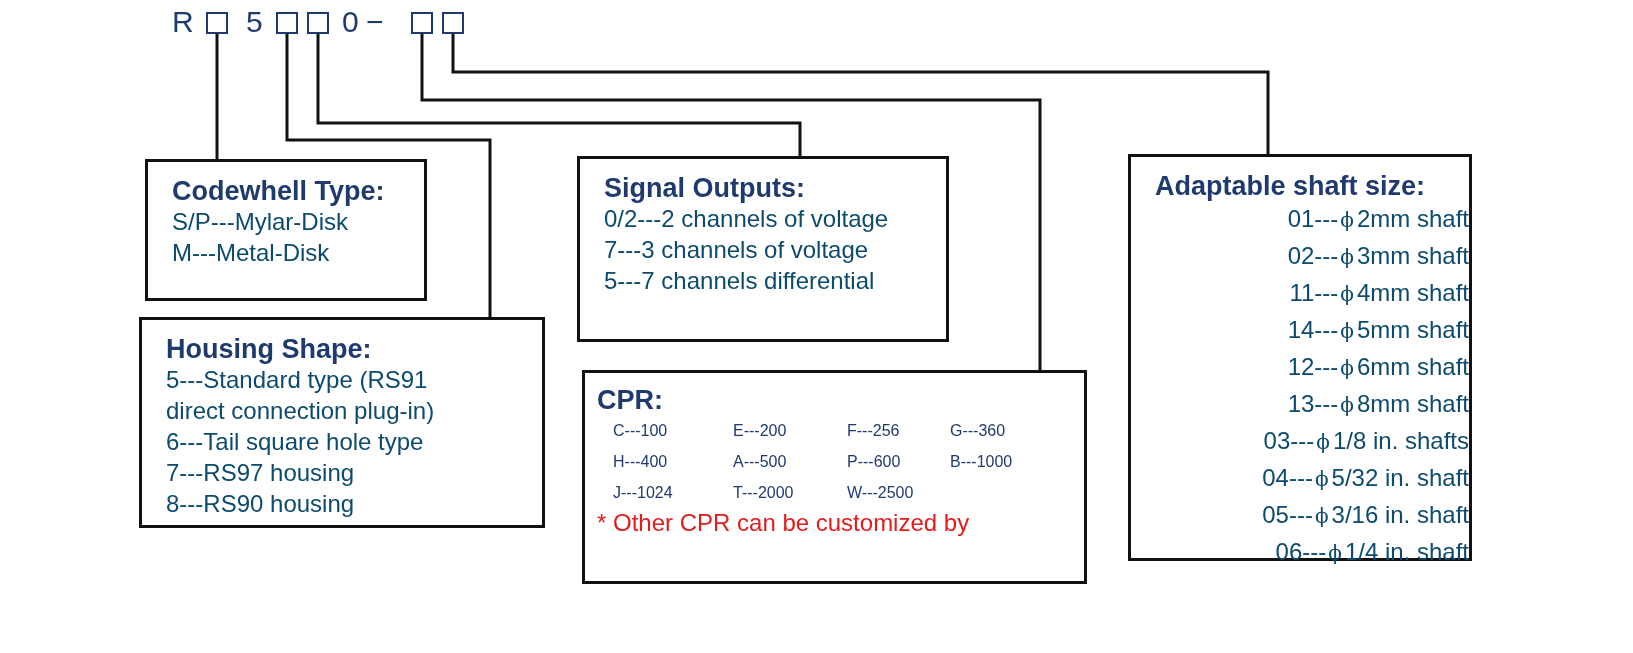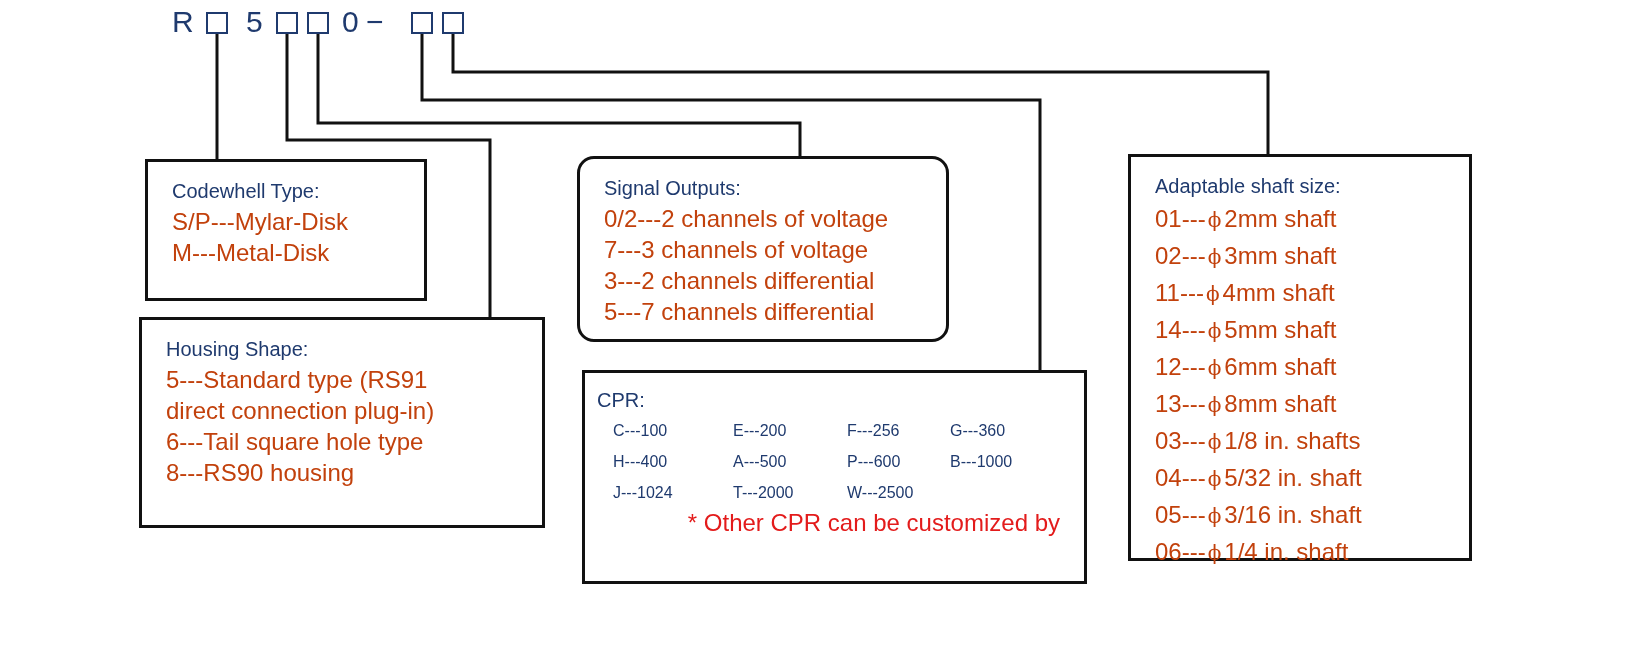--- a/index.html
+++ b/index.html
@@ -3,27 +3,27 @@
 <meta charset="utf-8">
 <style>
   html, body { margin: 0; padding: 0; background: #ffffff; }
   body { width: 1633px; height: 653px; position: relative; overflow: hidden;
          font-family: "Liberation Sans", sans-serif; color: #1f3a6e; }
   #lines { position: absolute; left: 0; top: 0; width: 1633px; height: 653px; }
   .code { position: absolute; top: 2px; left: 172px; height: 40px; font-size: 30px; color: #1f3a6e; }
   .code .ch { position: absolute; top: 0; line-height: 40px; }
   .code .sq { position: absolute; top: 10px; width: 22px; height: 22px; border: 2px solid #1f3a6e; box-sizing: border-box; }
   .box { position: absolute; border: 3px solid #111; background: #fff; box-sizing: border-box; }
-  .box .title { font-weight: normal; font-size: 20px; color: #1f3a6e; line-height: 30px; }
-  .box .item { font-size: 24px; color: #c2410c; line-height: 31px; white-space: nowrap; }
-  .shaft .item { line-height: 35px; }
+  .box .title { font-weight: bold; font-size: 27px; color: #1f3a6e; line-height: 30px; }
+  .box .item { font-size: 24px; color: #0c4a6e; line-height: 31px; white-space: nowrap; }
+  .shaft .item { line-height: 35px; text-align: right; }
   .phi { font-family: "DejaVu Serif", serif; font-size: 20px; margin: 0 3px 0 2px; }
   .cpr-row { display: flex; font-size: 16px; line-height: 31px; white-space: nowrap; margin-left: 16px; }
   .cpr-row span { display: inline-block; }
-  .note { color: #e31b1b; font-size: 24px; line-height: 30px; text-align: right; }
+  .note { color: #e31b1b; font-size: 24px; line-height: 30px; }
 </style>
 </head>
 <body>
 
 <svg id="lines" xmlns="http://www.w3.org/2000/svg">
   <g fill="none" stroke="#111" stroke-width="3">
     <polyline points="217,34 217,160"></polyline>
     <polyline points="287,34 287,140 490,140 490,318"></polyline>
     <polyline points="318,34 318,123 800,123 800,157"></polyline>
     <polyline points="422,34 422,100 1040,100 1040,371"></polyline>
@@ -47,28 +47,28 @@
   <div class="title">Codewhell Type:</div>
   <div class="item">S/P---Mylar-Disk</div>
   <div class="item">M---Metal-Disk</div>
 </div>
 
 <div class="box" style="left:139px; top:317px; width:406px; height:211px; padding:14px 0 4px 24px;">
   <div class="title">Housing Shape:</div>
   <div class="item">5---Standard type (RS91</div>
   <div class="item">direct connection plug-in)</div>
   <div class="item">6---Tail square hole type</div>
+  <div class="item">7---RS97 housing</div>
   <div class="item">8---RS90 housing</div>
 </div>
 
-<div class="box" style="left:577px; top:156px; width:372px; height:186px; padding:14px 0 0 24px;border-radius:17px;">
+<div class="box" style="left:577px; top:156px; width:372px; height:186px; padding:14px 0 0 24px;">
   <div class="title">Signal Outputs:</div>
   <div class="item">0/2---2 channels of voltage</div>
   <div class="item">7---3 channels of voltage</div>
-  <div class="item">3---2 channels differential</div>
   <div class="item">5---7 channels differential</div>
 </div>
 
 <div class="box" style="left:582px; top:370px; width:505px; height:214px; padding:12px 24px 0 12px;">
   <div class="title">CPR:</div>
   <div class="cpr-row">
     <span style="width:120px">C---100</span>
     <span style="width:114px">E---200</span>
     <span style="width:103px">F---256</span>
     <span>G---360</span>

